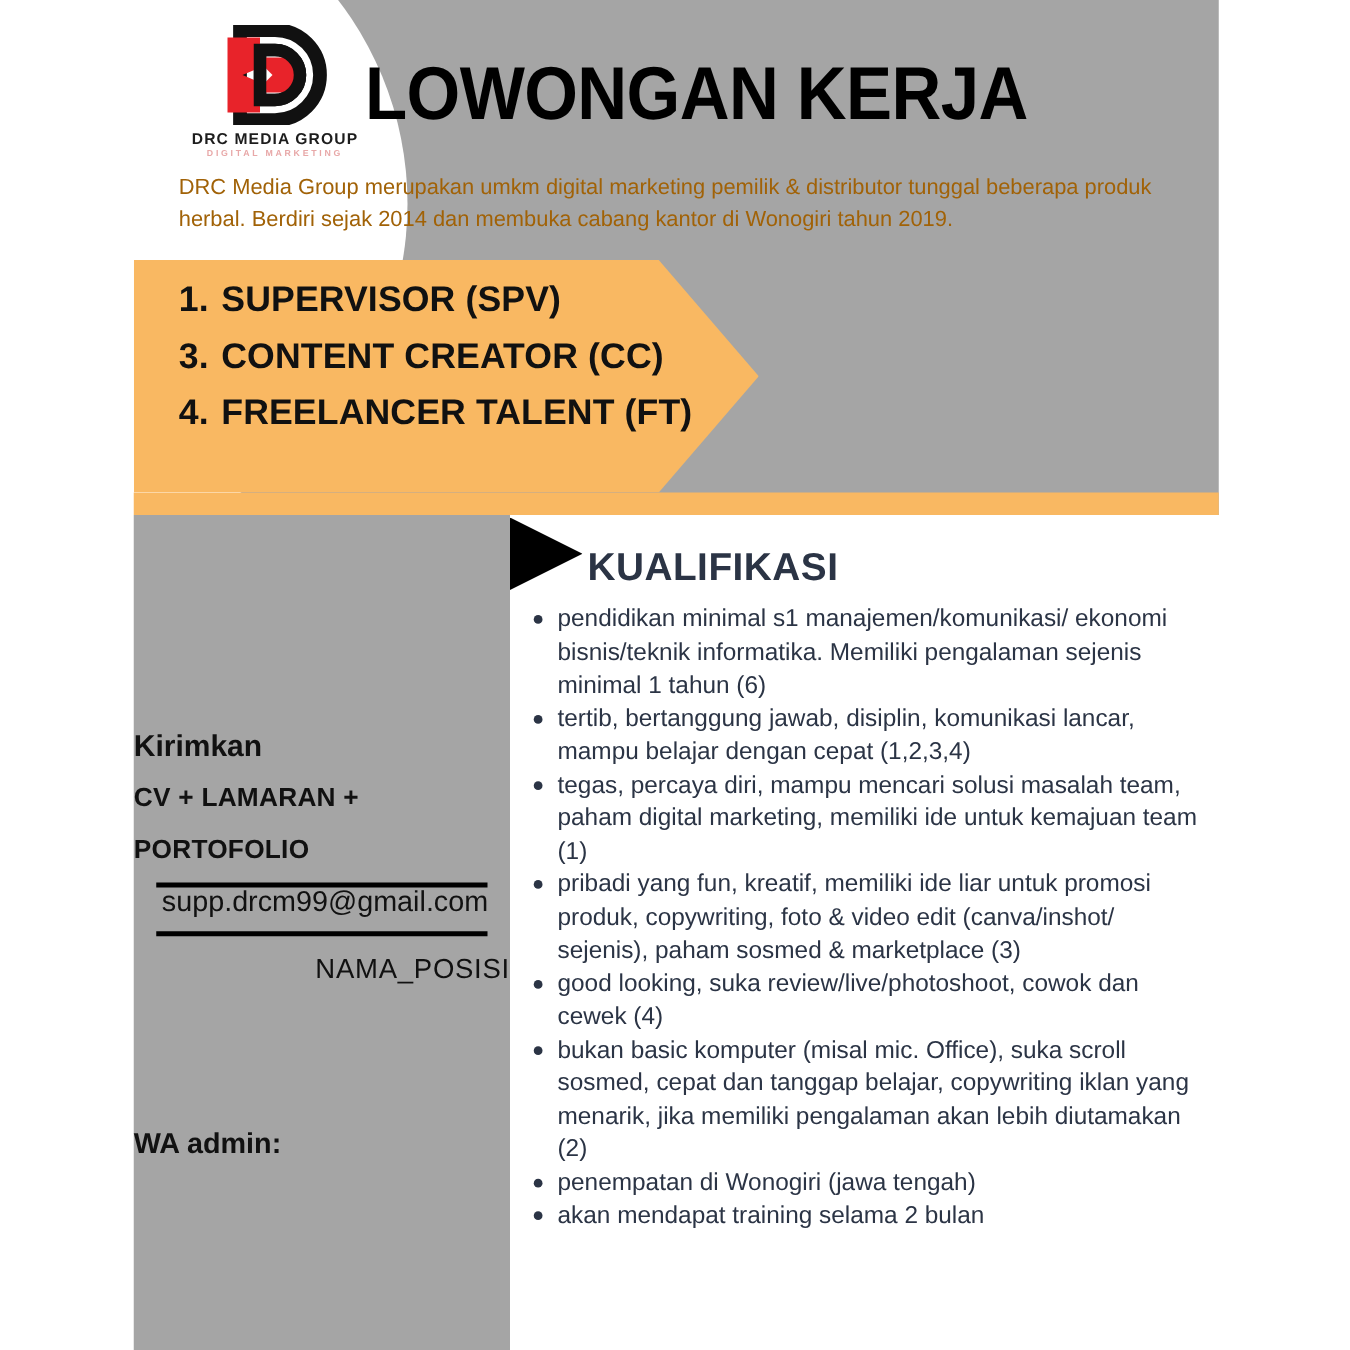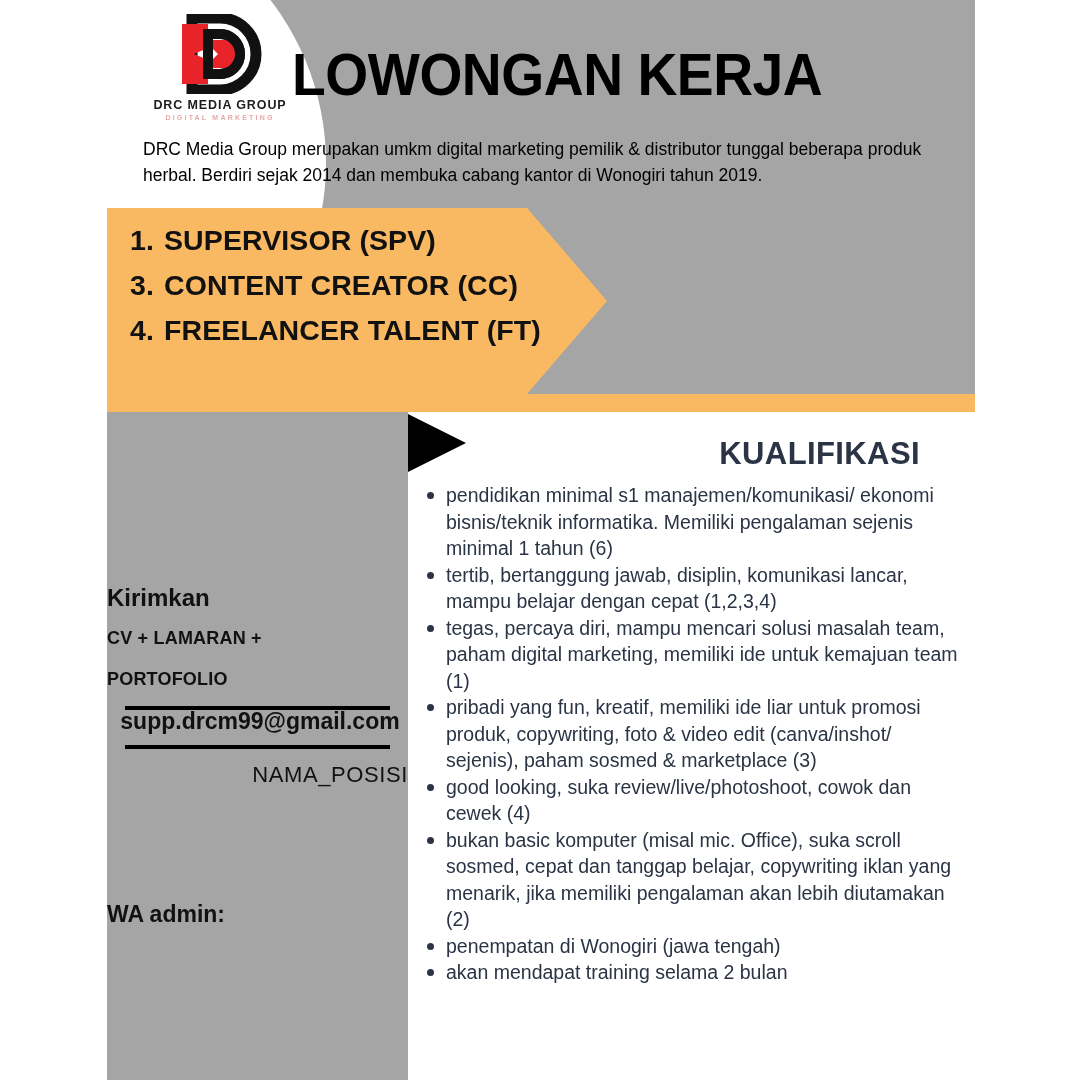--- a/index.html
+++ b/index.html
@@ -24,21 +24,21 @@
     background:#ffffff;
   }
   
   .white-left-top {
     position:absolute; left:0; top:0; width:107px; height:412px; background:#ffffff;
   }
 
   
   .logo-wrap {
     position:absolute; left:150px; top:14px; width:140px; height:118px;
-    display:flex; flex-direction:column; align-items:center; justify-content:flex-start;
+    display:flex; flex-direction:column; align-items:center; justify-content:center;
   }
   .logo-mark { width:92px; height:80px; display:block; }
   .logo-name {
     font-size:12.5px; font-weight:700; letter-spacing:0.9px;
     color:#1d1d1d; margin-top:4px; white-space:nowrap;
   }
   .logo-sub {
     font-size:7px; font-weight:700; letter-spacing:2.2px;
     color:#e8a8a8; margin-top:2px; white-space:nowrap;
   }
@@ -48,40 +48,40 @@
     position:absolute; left:292px; top:42px; width:660px; height:66px;
     font-size:60px; font-weight:700; color:#000000;
     letter-spacing:-0.5px; line-height:66px;
     transform:scaleX(0.92); transform-origin:left center;
     white-space:nowrap;
   }
 
   
   .intro {
     position:absolute; left:143px; top:136px; width:800px;
-    font-size:17.5px; line-height:26px; color:#000000; font-weight:500;
+    font-size:17.5px; line-height:26px; color:#a16207; font-weight:500;
   }
 
   
   .orange-arrow {
     position:absolute; left:107px; top:208px; width:500px; height:186px;
     background:#f9b862;
     clip-path:polygon(0 0, 420px 0, 500px 93px, 420px 186px, 0 186px);
   }
   .orange-strip {
     position:absolute; left:107px; top:394px; width:868px; height:18px;
     background:#f9b862;
   }
   .jobs-list {
     position:absolute; left:130px; top:218px; width:470px;
     color:#111111;
   }
   .job-item {
     font-size:28.5px; line-height:45px; font-weight:600;
-    letter-spacing:0.1px; white-space:nowrap;
+    letter-spacing:0.1px; white-space:nowrap;margin-left:13px;
   }
   .job-num { display:inline-block; width:34px; }
 
   
   .gray-left {
     position:absolute; left:107px; top:412px; width:301px; height:668px;
     background:#a5a5a5;
   }
 
   
@@ -93,48 +93,48 @@
 
   
   .contact {
     position:absolute; left:107px; top:578px; width:301px;
     color:#111111;
   }
   .contact .kirim {
     font-size:24px; font-weight:600; line-height:40px;
   }
   .contact .line2, .contact .line3 {
-    font-size:18px; font-weight:600; line-height:41px; letter-spacing:0.2px;
+    font-size:21px; font-weight:600; line-height:41px; letter-spacing:0.2px;
   }
   .rule {
     height:4px; background:#000000; margin:6px 18px 0 18px;
   }
   .email-row {
     position:absolute; left:100px; top:702px; width:320px; text-align:center;
   }
   .email-row .email {
-    font-size:23px; font-weight:700; color:#111111; line-height:38px; white-space:nowrap;
+    font-size:23px; font-weight:400; color:#111111; line-height:38px; white-space:nowrap;
   }
   .rule2 {
     position:absolute; left:125px; top:745px; width:265px; height:4px; background:#000000;
   }
   .nama {
     position:absolute; left:107px; top:762px; width:301px; text-align:right;
     font-size:22px; font-weight:500; color:#111111; letter-spacing:0.6px;
   }
   .wa {
     position:absolute; left:107px; top:898px; width:301px; text-align:left;
     color:#111111;
   }
   .wa .wa-label { font-size:23px; font-weight:600; line-height:32px; }
   .wa .wa-number { font-size:24px; font-weight:500; line-height:34px; letter-spacing:0.4px; }
 
   
   .qual-title {
-    position:absolute; left:470px; top:436px; width:450px; text-align:right;
+    position:absolute; left:470px; top:436px; width:450px; text-align:left;
     font-size:31px; font-weight:700; color:#2b3445; letter-spacing:0.4px;
   }
   .qual-list {
     position:absolute; left:420px; top:482px; width:545px;
     list-style:none;
   }
   .qual-list li {
     position:relative; padding-left:26px;
     font-size:19.5px; line-height:26.5px; color:#2b3445; font-weight:500;
     margin-bottom:0px;

